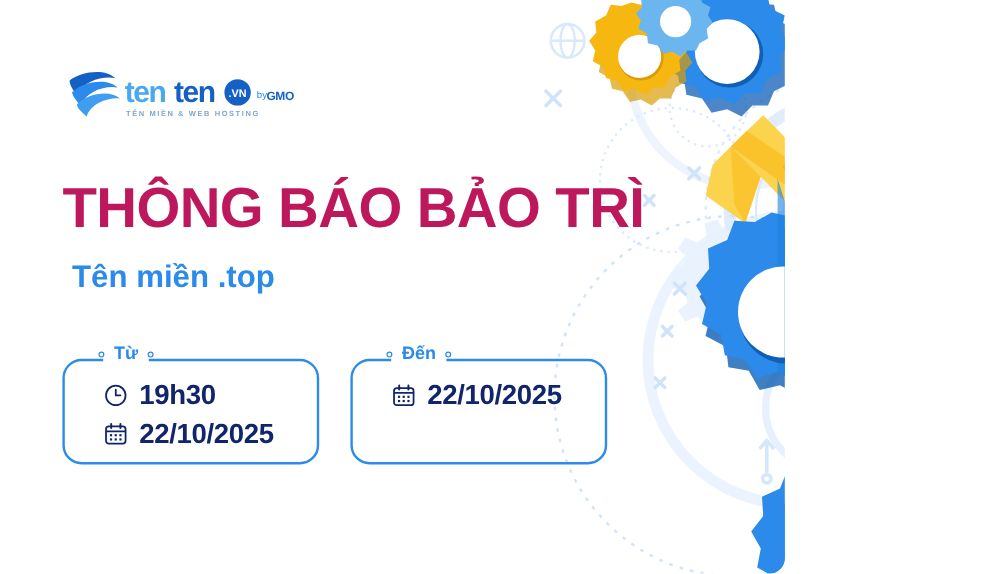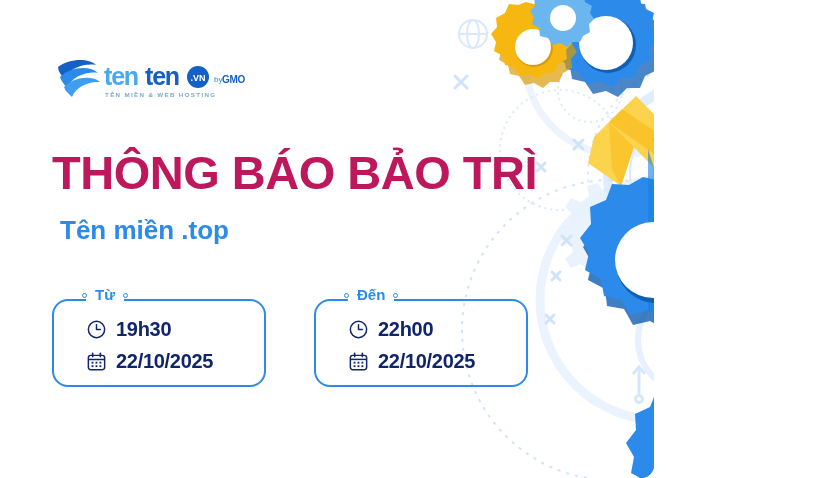--- a/index.html
+++ b/index.html
@@ -66,21 +66,21 @@
   .time-card {
     position: absolute;
     top: 299px;
     width: 214px;
     height: 88px;
     border: 2px solid #2b8aea;
     border-radius: 16px;
     box-sizing: border-box;
   }
   #card-from { left: 52px; }
-  #card-to   { left: 314px; padding-left: 44px; }
+  #card-to   { left: 292px; padding-left: 44px; }
 
   .card-label {
     position: absolute;
     top: -14px;
     left: 32px;
     height: 18px;
     padding: 0 9px;
     background: #ffffff;
     font-size: 15px;
     font-weight: bold;
@@ -114,21 +114,21 @@
     height: 32px;
   }
   .card-row .ic {
     width: 21px;
     height: 21px;
     margin-right: 9px;
     flex: none;
     display: block;
   }
   .card-row .val {
-    font-size: 20px;
+    font-size: 23px;
     font-weight: bold;
     color: #10256b;
     white-space: nowrap;
     letter-spacing: -0.3px;
   }
 </style>
 </head>
 <body>
 
 <div id="banner">
@@ -349,27 +349,20 @@
         <span class="val">22/10/2025</span>
       </div>
     </div>
   </div>
 
   <div id="card-to" class="time-card">
     <span class="card-label">Đến</span>
     <div class="card-rows">
       <div class="card-row">
         <svg class="ic" viewBox="0 0 24 24">
-          <circle cx="12" cy="12" r="9.3" fill="none" stroke="#10256b" stroke-width="1.7"></circle>
-          <path d="M12 6.6 V12 H16.4" fill="none" stroke="#10256b" stroke-width="1.7" stroke-linecap="round" stroke-linejoin="round"></path>
-        </svg>
-        <span class="val">22h00</span>
-      </div>
-      <div class="card-row">
-        <svg class="ic" viewBox="0 0 24 24">
           <rect x="2.7" y="5" width="18.6" height="16.3" rx="2.6" fill="none" stroke="#10256b" stroke-width="1.7"></rect>
           <path d="M2.7 9.6 H21.3" stroke="#10256b" stroke-width="1.7"></path>
           <path d="M7.6 2.6 V6.4 M16.4 2.6 V6.4" stroke="#10256b" stroke-width="1.9" stroke-linecap="round"></path>
           <g fill="#10256b">
             <rect x="6.4" y="12.3" width="2.1" height="2.1"></rect>
             <rect x="10.9" y="12.3" width="2.1" height="2.1"></rect>
             <rect x="15.4" y="12.3" width="2.1" height="2.1"></rect>
             <rect x="6.4" y="16.3" width="2.1" height="2.1"></rect>
             <rect x="10.9" y="16.3" width="2.1" height="2.1"></rect>
             <rect x="15.4" y="16.3" width="2.1" height="2.1"></rect>

